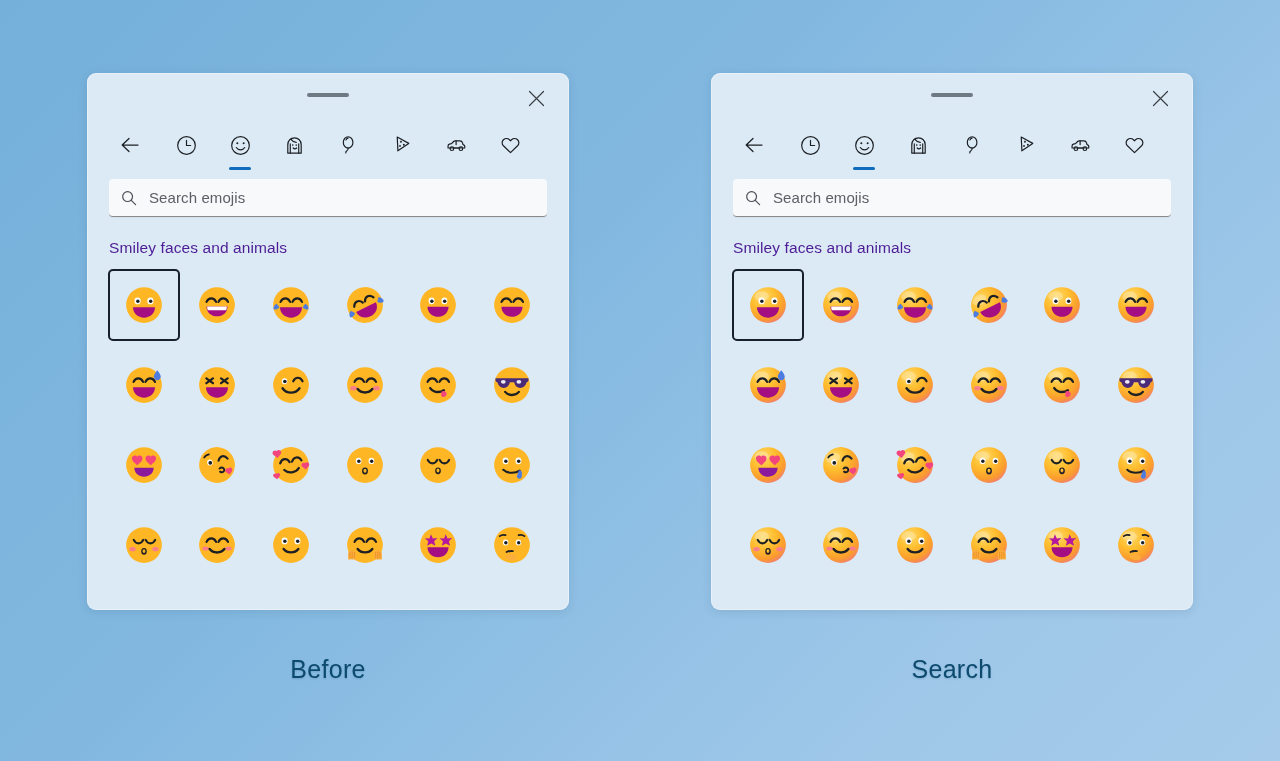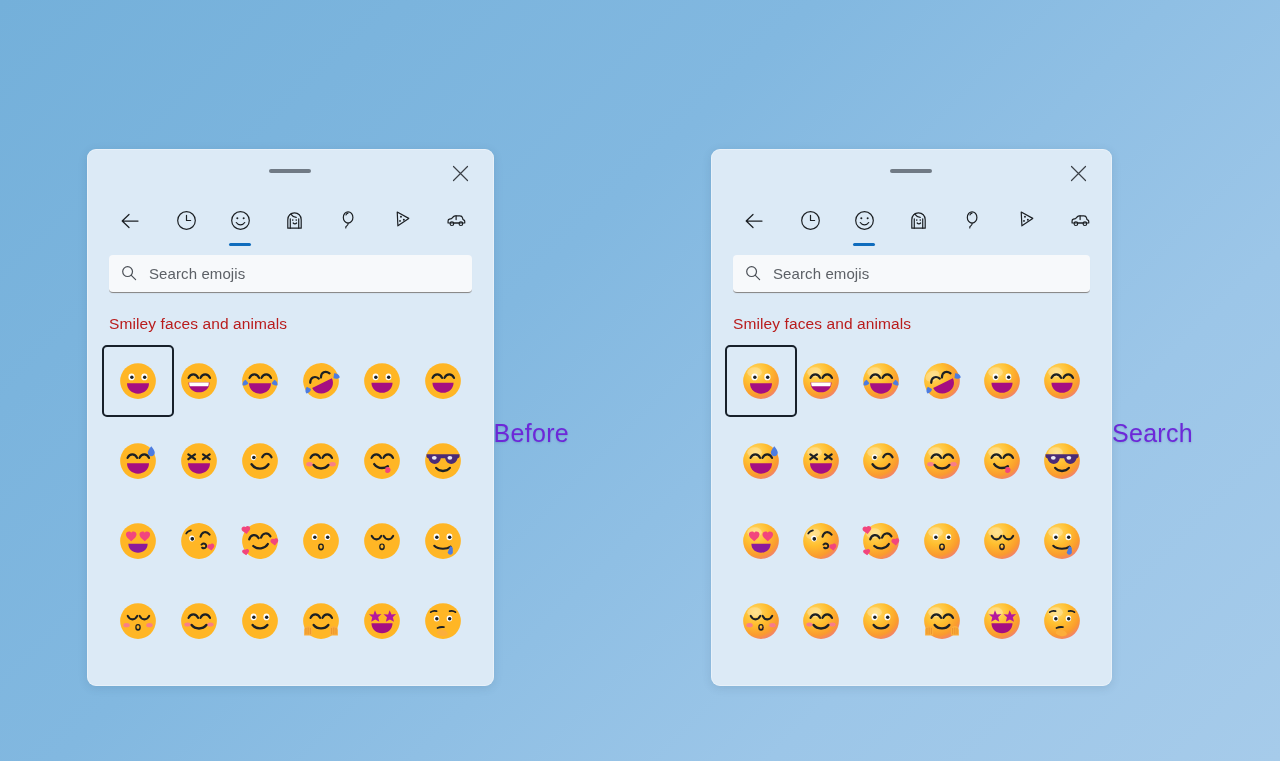--- a/index.html
+++ b/index.html
@@ -21,21 +21,21 @@
     inset: 0;
     display: flex;
     justify-content: center;
     gap: 142px;
     padding-top: 73px;
   }
 
   .column {
     width: 482px;
     display: flex;
-    flex-direction: row;
+    flex-direction: column;
     align-items: center;
   }
 
   
   .panel {
     width: 482px;
     height: 537px;
     background: #dceaf6;
     border-radius: 9px;
     box-shadow: 0 2px 10px rgba(40,70,100,0.14),
@@ -125,21 +125,21 @@
   .search-placeholder {
     color: #5c6066;
     font-size: 15px;
     letter-spacing: 0.1px;
   }
 
   
   .section-title {
     padding: 22px 22px 0 22px;
     font-size: 15.5px;
-    color: #b91c1c;
+    color: #4c1d95;
     letter-spacing: 0.1px;
   }
 
   
   .emoji-grid {
     padding: 12px 20px 0 20px;
     display: grid;
     grid-template-columns: repeat(6, 1fr);
     row-gap: 8px;
   }
@@ -163,22 +163,22 @@
     height: 68px;
     border: 2px solid #17202a;
     border-radius: 5px;
     pointer-events: none;
   }
 
   .emoji-cell svg { display: block; }
 
   
   .caption {
-    margin-top: 32px;
-    color: #6d28d9;
+    margin-top: 45px;
+    color: #0c4a6e;
     font-size: 25px;
     font-weight: 400;
     letter-spacing: 0.3px;
     text-shadow: 0 1px 2px rgba(70,110,150,0.30);
   }
 </style>
 </head>
 <body>
 
 <div class="stage">

